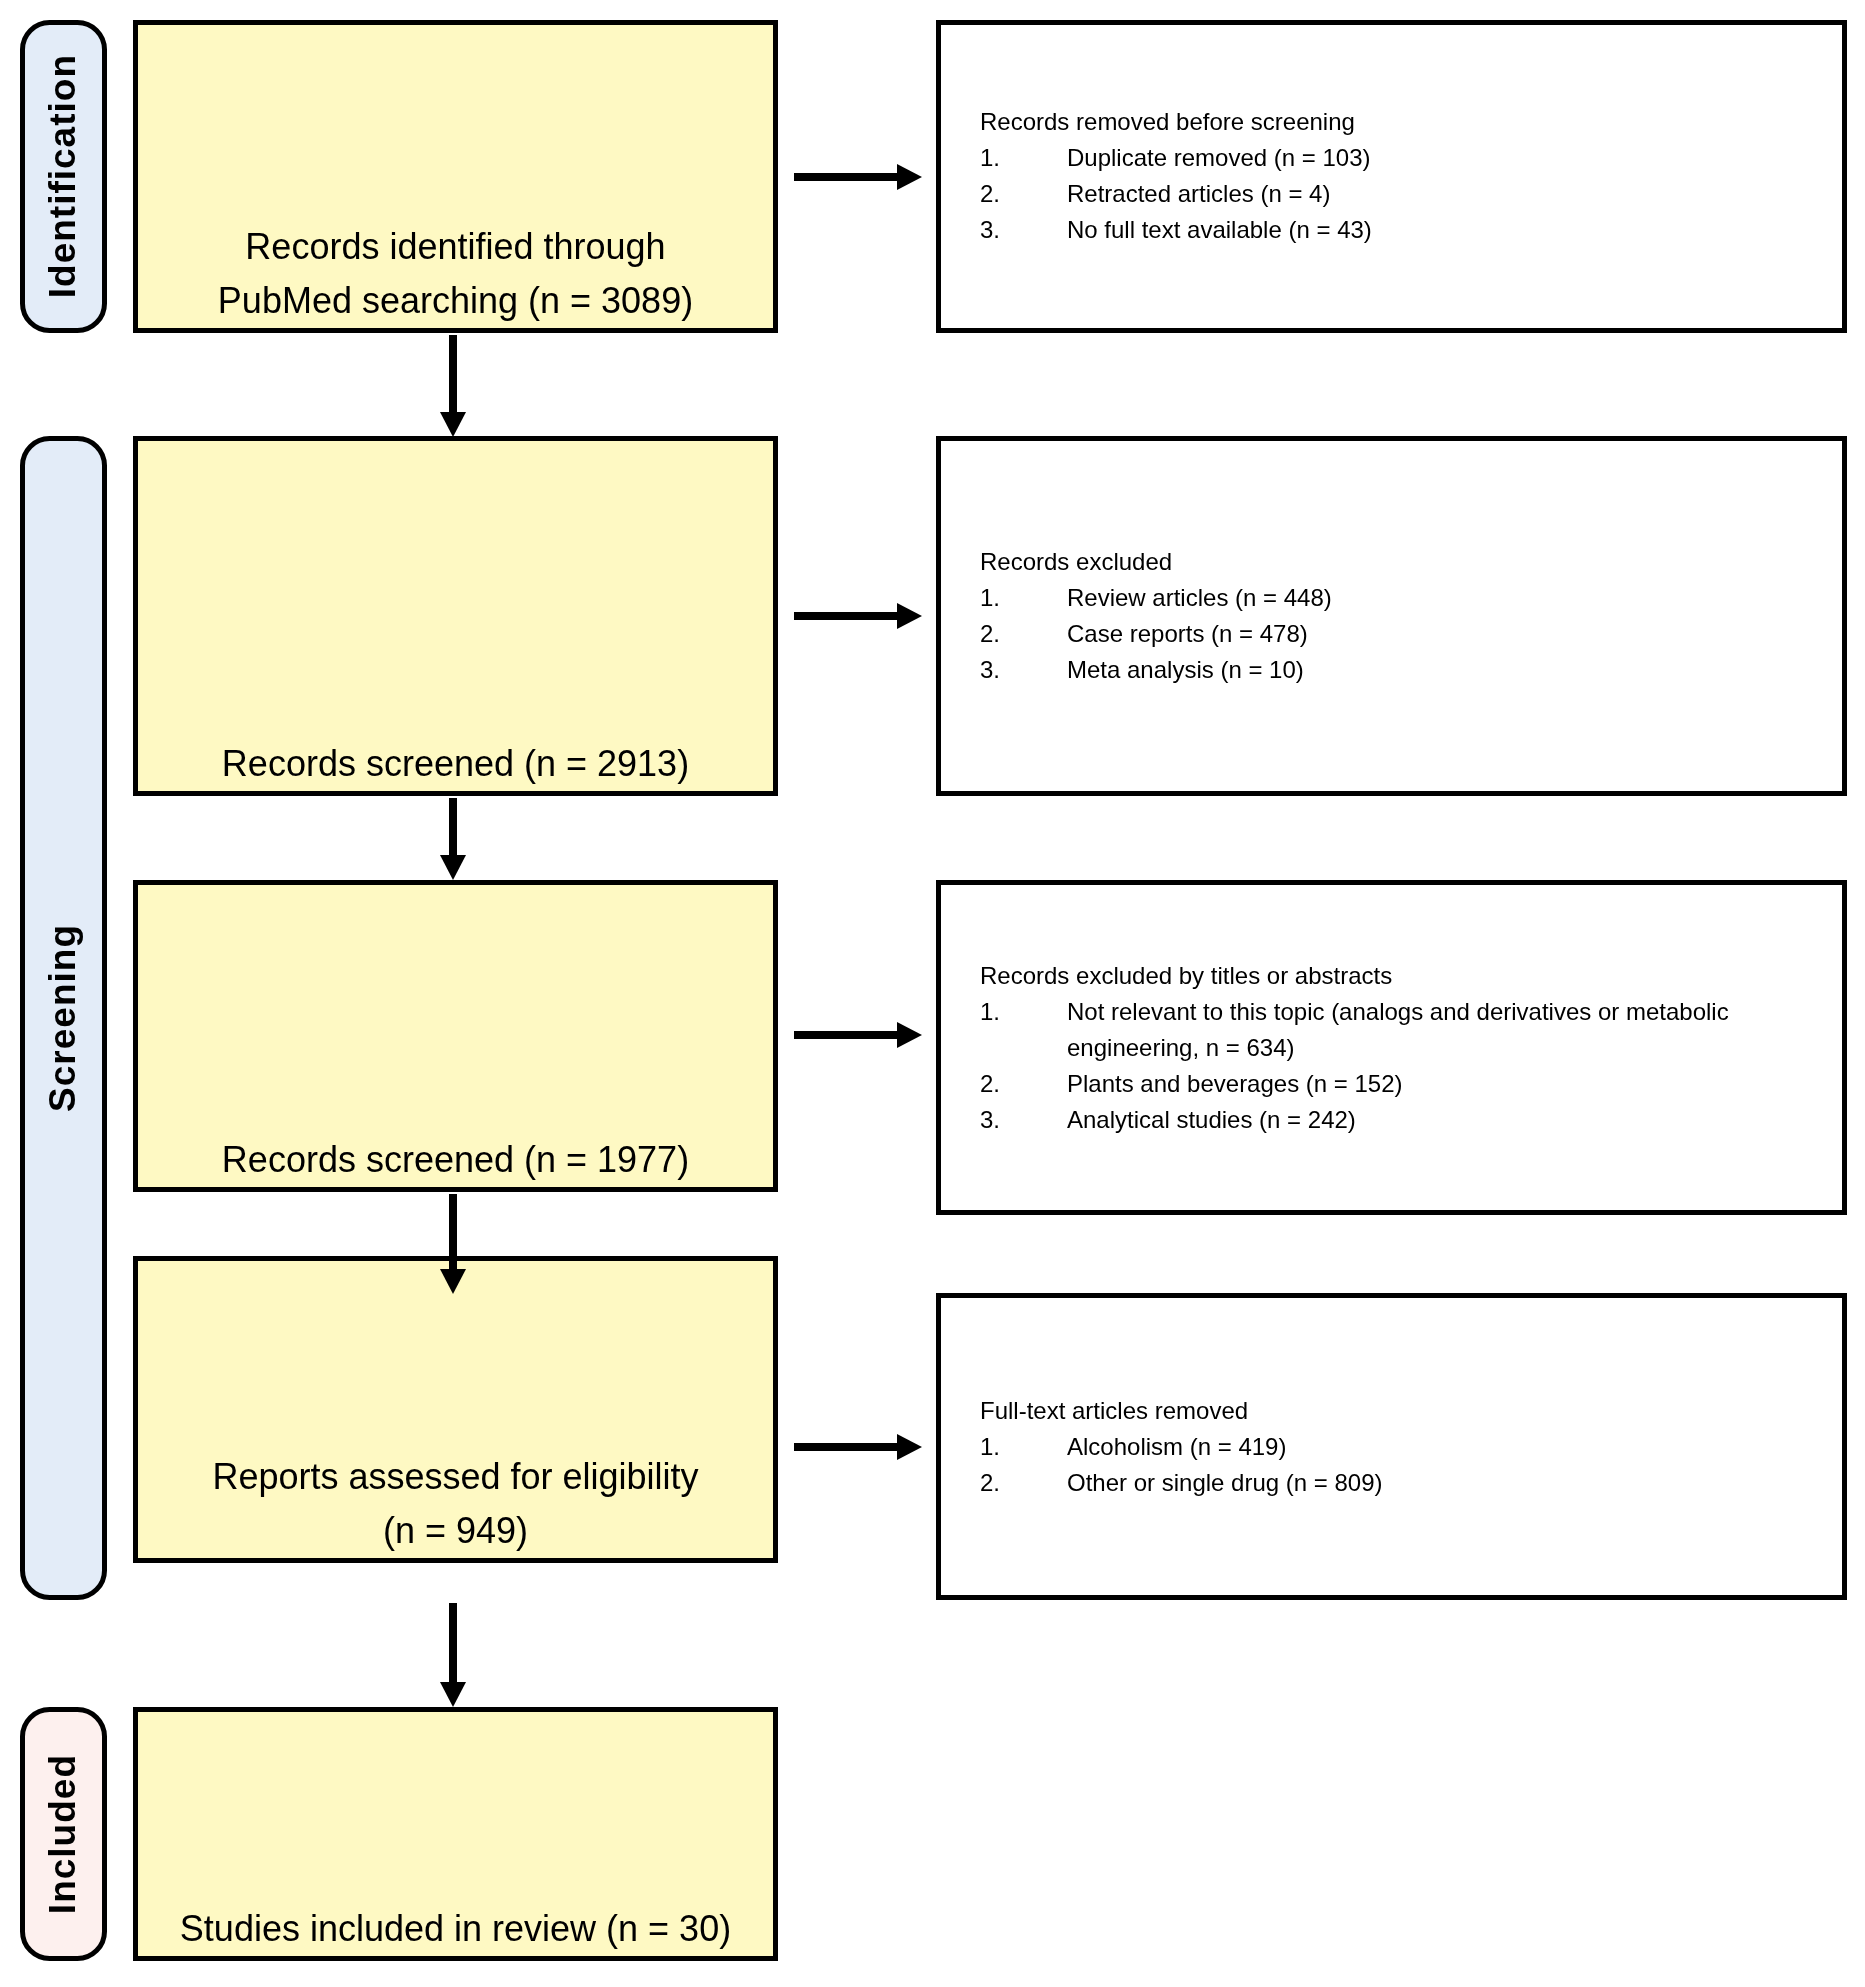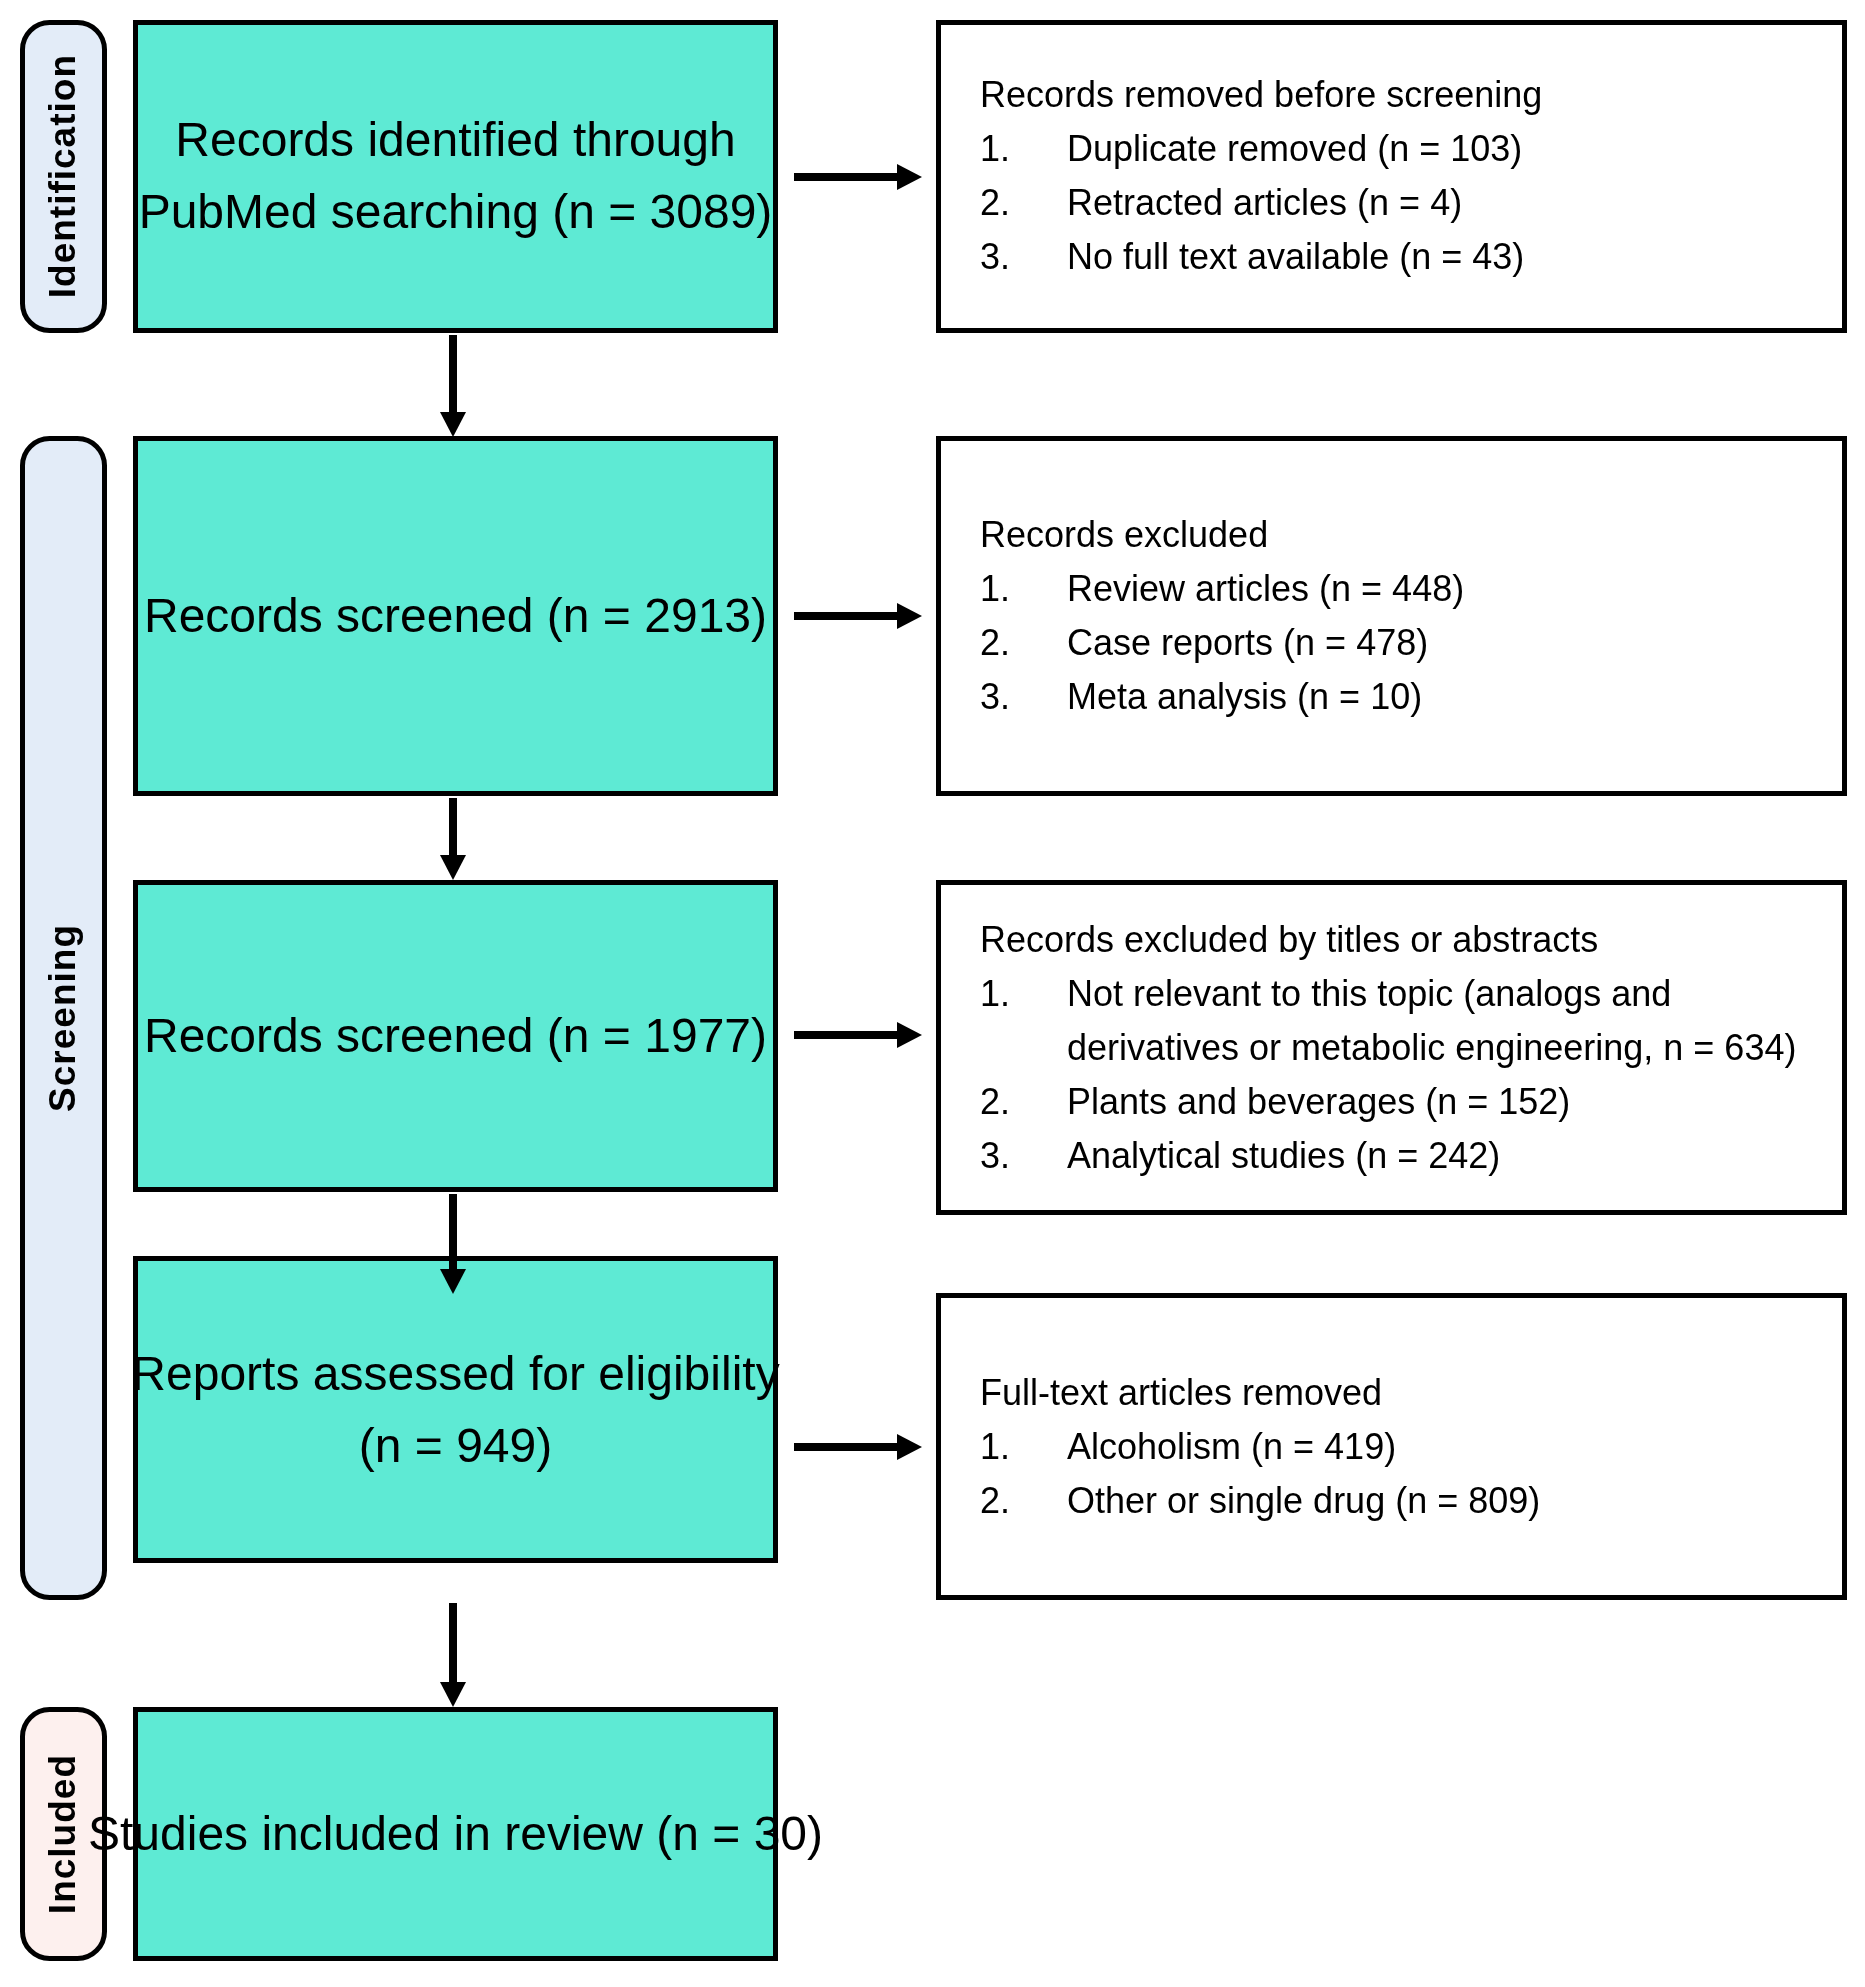--- a/index.html
+++ b/index.html
@@ -31,43 +31,43 @@
     font-size:37px;
     letter-spacing:1px;
     white-space:nowrap;
   }
   
   .flow-box{
     position:absolute;
     left:133px;
     width:645px;
     border:5.9px solid #000;
-    background:#5eead4;
+    background:#fef9c3;
     box-sizing:border-box;
     display:flex;
     flex-direction:column;
     align-items:center;
-    justify-content:center;
-    font-size:48px;
+    justify-content:flex-end;
+    font-size:36px;
     line-height:1.5;
     text-align:center;
   }
   .flow-line{white-space:nowrap;}
   
   .excl-box{
     position:absolute;
     left:936px;
     width:911px;
     border:5.9px solid #000;
     background:#fff;
     box-sizing:border-box;
     display:flex;
     flex-direction:column;
     justify-content:center;
-    font-size:36px;
+    font-size:24px;
     line-height:1.5;
     padding:0 27.6px 0 39px;
   }
   .excl-title{margin:0;}
   .excl-list{
     list-style:none;
     margin:0;
     padding:0;
     counter-reset:itm;
   }

